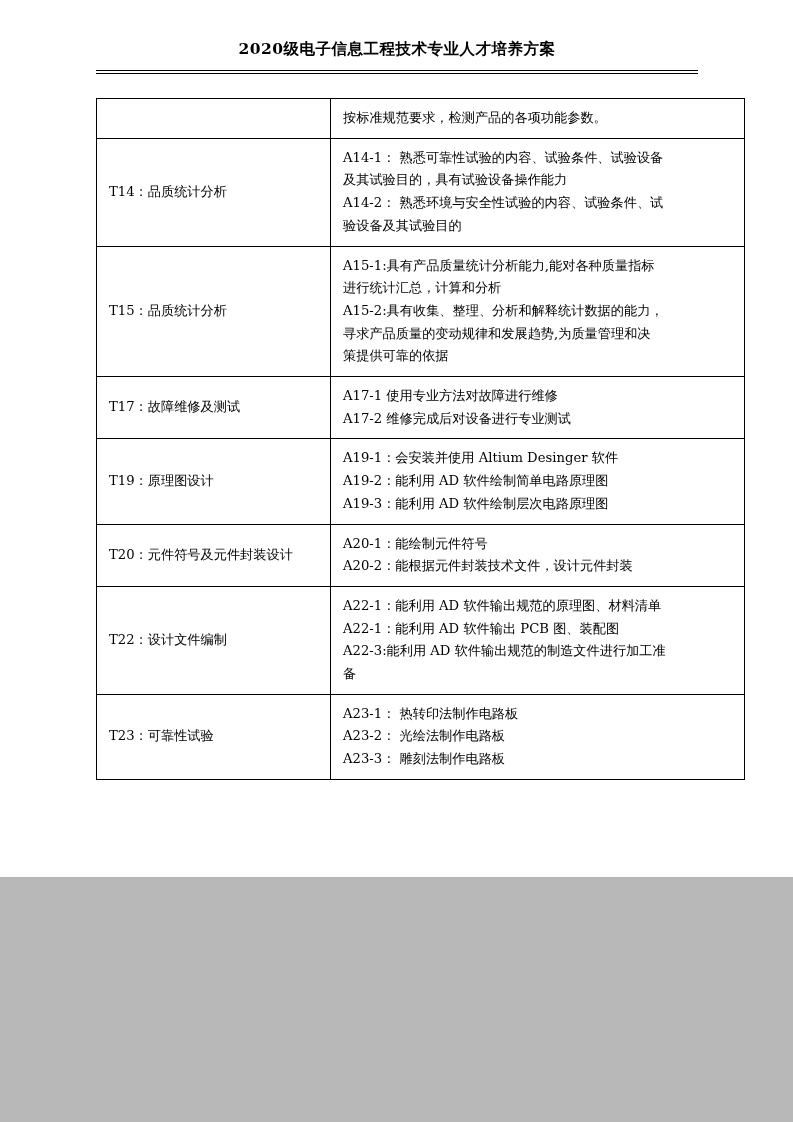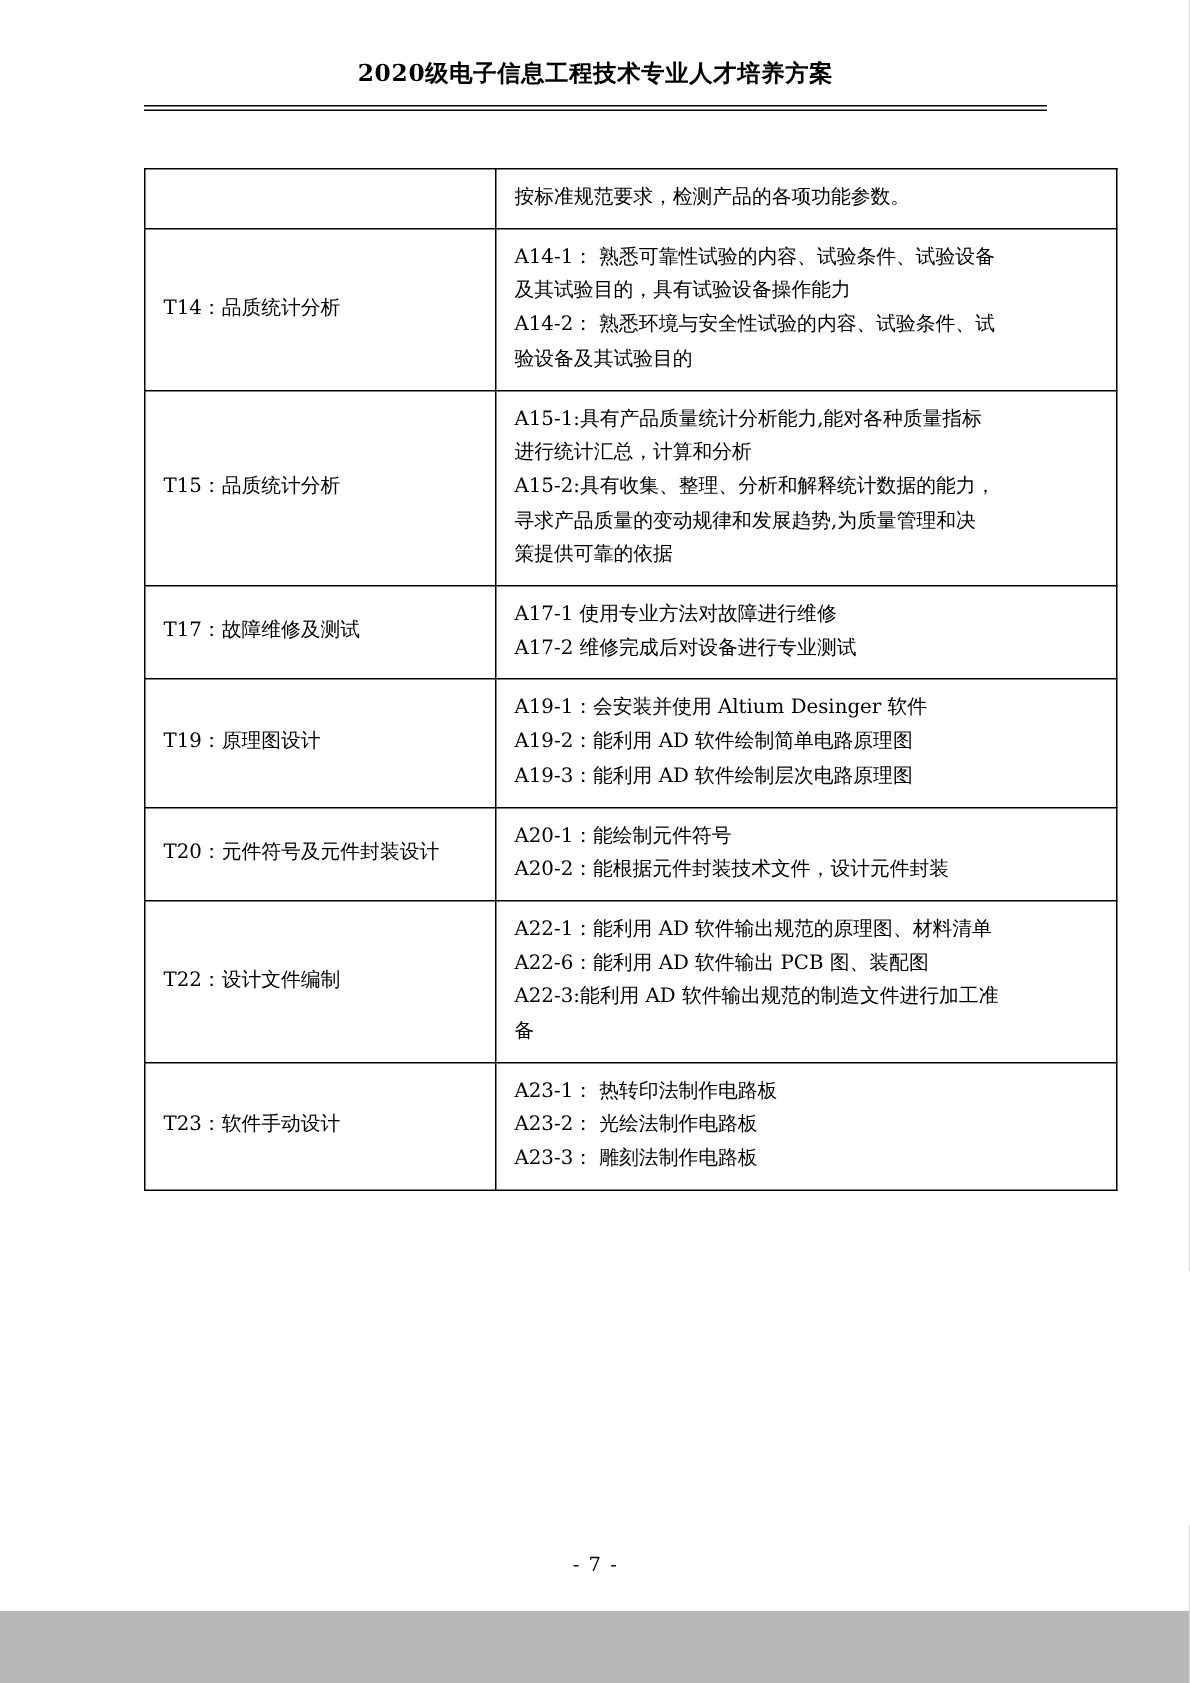--- a/index.html
+++ b/index.html
@@ -2,21 +2,21 @@
 <html><head>
 <meta charset="utf-8">
 <style>
   html, body {
     margin: 0;
     padding: 0;
     background: #b8b8b8;
   }
   .page {
     width: 793px;
-    height: 1074px;
+    height: 877px;
     background: #ffffff;
     margin: 0 auto;
     position: relative;
     box-sizing: border-box;
     font-family: "DejaVu Sans", "Liberation Sans", sans-serif;
     overflow: hidden;
   }
   .header {
     position: absolute;
     top: 40px;
@@ -37,21 +37,21 @@
     top: 70px;
     left: 96px;
     width: 602px;
     height: 4px;
     border-top: 1px solid #000;
     border-bottom: 1px solid #000;
     box-sizing: border-box;
   }
   table.doc-table {
     position: absolute;
-    top: 112px;
+    top: 98px;
     left: 96px;
     width: 602px;
     border-collapse: collapse;
     table-layout: fixed;
   }
   table.doc-table td {
     border: 1px solid #000;
     vertical-align: middle;
     padding: 8px 10px 8px 12px;
     font-family: "DejaVu Serif", "Liberation Serif", serif;
@@ -137,27 +137,27 @@
           <td class="col-code">T20：元件符号及元件封装设计</td>
           <td class="col-desc">
             <span class="line">A20-1：能绘制元件符号</span>
             <span class="line">A20-2：能根据元件封装技术文件，设计元件封装</span>
           </td>
         </tr>
         <tr>
           <td class="col-code">T22：设计文件编制</td>
           <td class="col-desc">
             <span class="line">A22-1：能利用 AD 软件输出规范的原理图、材料清单</span>
-            <span class="line">A22-6：能利用 AD 软件输出 PCB 图、装配图</span>
+            <span class="line">A22-1：能利用 AD 软件输出 PCB 图、装配图</span>
             <span class="line">A22-3:能利用 AD 软件输出规范的制造文件进行加工准</span>
             <span class="line">备</span>
           </td>
         </tr>
         <tr>
-          <td class="col-code">T23：软件手动设计</td>
+          <td class="col-code">T23：可靠性试验</td>
           <td class="col-desc">
             <span class="line">A23-1： 热转印法制作电路板</span>
             <span class="line">A23-2： 光绘法制作电路板</span>
             <span class="line">A23-3： 雕刻法制作电路板</span>
           </td>
         </tr>
       </tbody>
   </table>
 
   <div class="footer">- 7 -</div>

